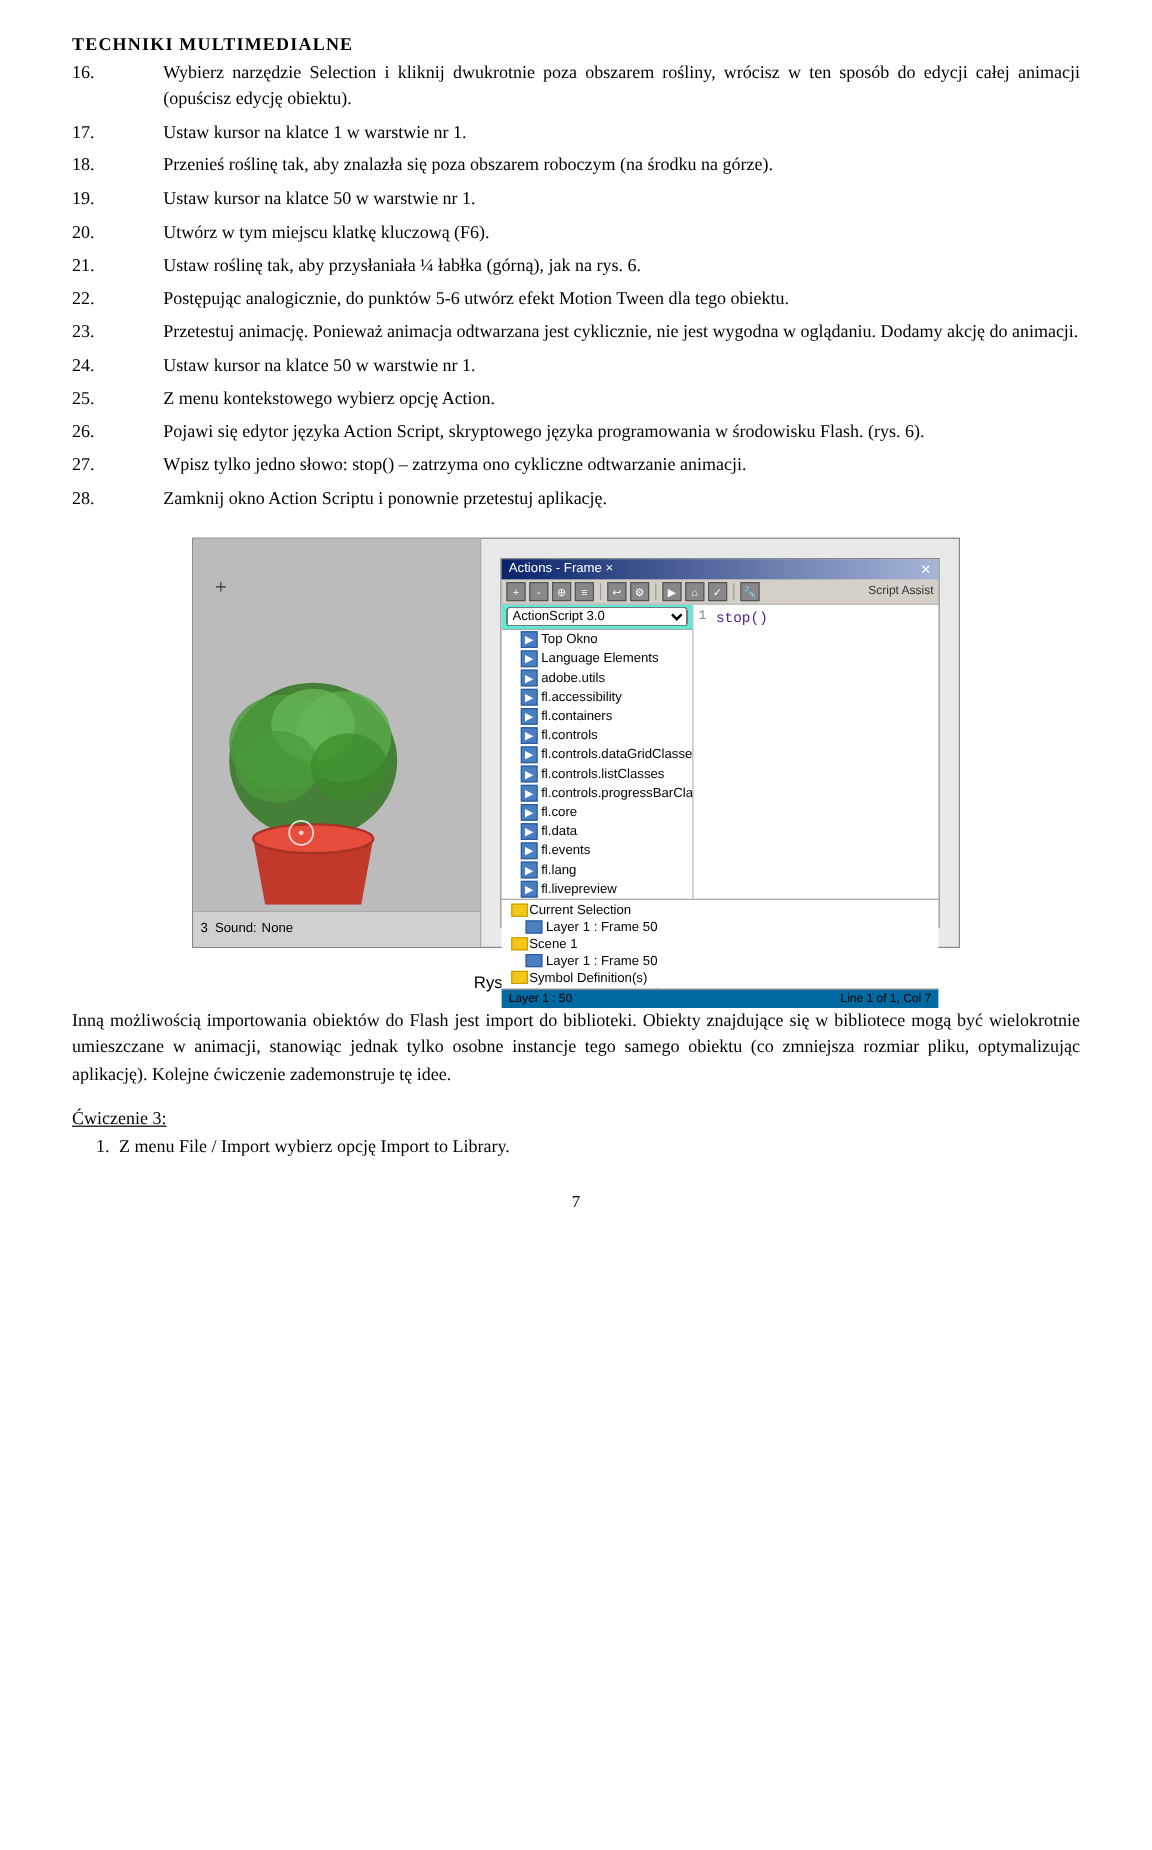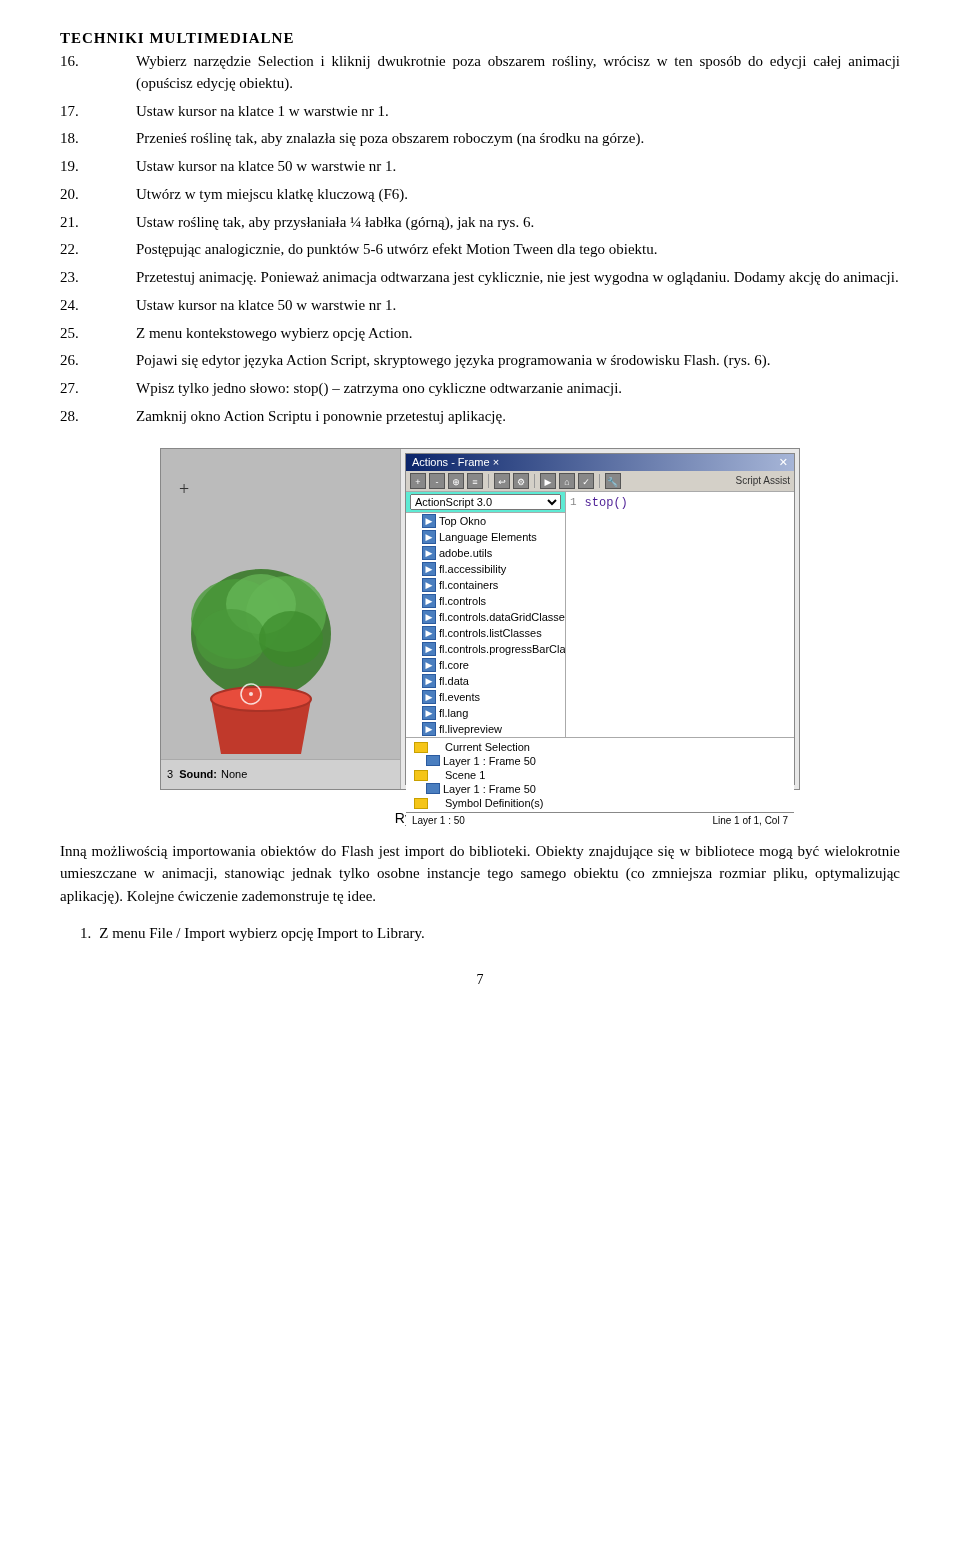--- a/index.html
+++ b/index.html
@@ -96,21 +96,21 @@
       padding: 0 6px;
       font-size: 11px;
       font-family: Arial, sans-serif;
     }
     .actions-panel {
       flex: 1;
       background: #d4d0c8;
       display: flex;
       flex-direction: column;
       border: 1px solid #888;
-      margin: 4px;
+      margin: 16px;
     }
     .actions-titlebar {
       background: linear-gradient(to right, #0a246a, #a6b5d7);
       color: white;
       font-size: 11px;
       font-family: Arial, sans-serif;
       padding: 2px 6px;
       display: flex;
       justify-content: space-between;
       align-items: center;
@@ -179,22 +179,22 @@
     .actions-bottom-tree {
       background: #fff;
       border-top: 1px solid #aaa;
       padding: 2px 0;
       font-size: 11px;
       font-family: Arial, sans-serif;
     }
     .bottom-tree-item {
       padding: 1px 4px 1px 8px;
       display: flex;
-      align-items: flex-end;
-      gap: 17px;
+      align-items: flex-start;
+      gap: 1px;
     }
     .bottom-tree-item-sub {
       padding: 1px 4px 1px 20px;
       display: flex;
       align-items: center;
       gap: 3px;
     }
     .folder-icon {
       width: 14px;
       height: 11px;
@@ -203,21 +203,21 @@
       flex-shrink: 0;
     }
     .file-icon {
       width: 14px;
       height: 11px;
       background: #4a7ebf;
       border: 1px solid #2a5a9f;
       flex-shrink: 0;
     }
     .status-bar {
-      background: #ffffff;
+      background: #0369a1;
       border-top: 1px solid #888;
       padding: 2px 6px;
       font-size: 10px;
       font-family: Arial, sans-serif;
       display: flex;
       gap: 20px;
     }
     .caption {
       text-align: center;
       font-size: 14px;
@@ -349,21 +349,21 @@
 
           <ellipse cx="85" cy="145" rx="50" ry="12" fill="none" stroke="#a93226" stroke-width="2"></ellipse>
 
           <circle cx="75" cy="140" r="10" fill="none" stroke="#fff" stroke-width="1.5" opacity="0.8"></circle>
           <circle cx="75" cy="140" r="2" fill="#fff" opacity="0.8"></circle>
         </svg>
       </div>
 
       <div class="canvas-bottom-bar">
         <span>3</span>
-        <span style="margin-left:6px;font-weight:bold;">Sound:</span>
+        <span style="margin-left:6px;">Sound:</span>
         <span style="margin-left:4px;">None</span>
       </div>
     </div>
 
     <div class="actions-panel">
 
       <div class="actions-titlebar">
         <span>Actions - Frame ×</span>
         <span style="cursor:pointer;">✕</span>
       </div>
@@ -492,20 +492,21 @@
       </div>
     </div>
   </div>
 </div>
 
 <div class="caption">Rys. 6. Okno Action Scriptu</div>
 
 <div class="body-text">Inną  możliwością  importowania  obiektów  do  Flash  jest  import  do  biblioteki. Obiekty  znajdujące  się  w  bibliotece  mogą  być  wielokrotnie  umieszczane w animacji, stanowiąc jednak tylko osobne instancje tego samego obiektu (co zmniejsza  rozmiar  pliku,  optymalizując  aplikację).  Kolejne  ćwiczenie zademonstruje tę idee.</div>
 
 <div class="exercise-section">
+  <div class="exercise-title">Ćwiczenie 3:</div>
   <ol class="exercise-list">
     <li>
       <span class="num">1.</span>
       <span>Z menu File / Import wybierz opcję Import to Library.</span>
     </li>
   </ol>
 </div>
 
 <div class="page-number">7</div>
 

